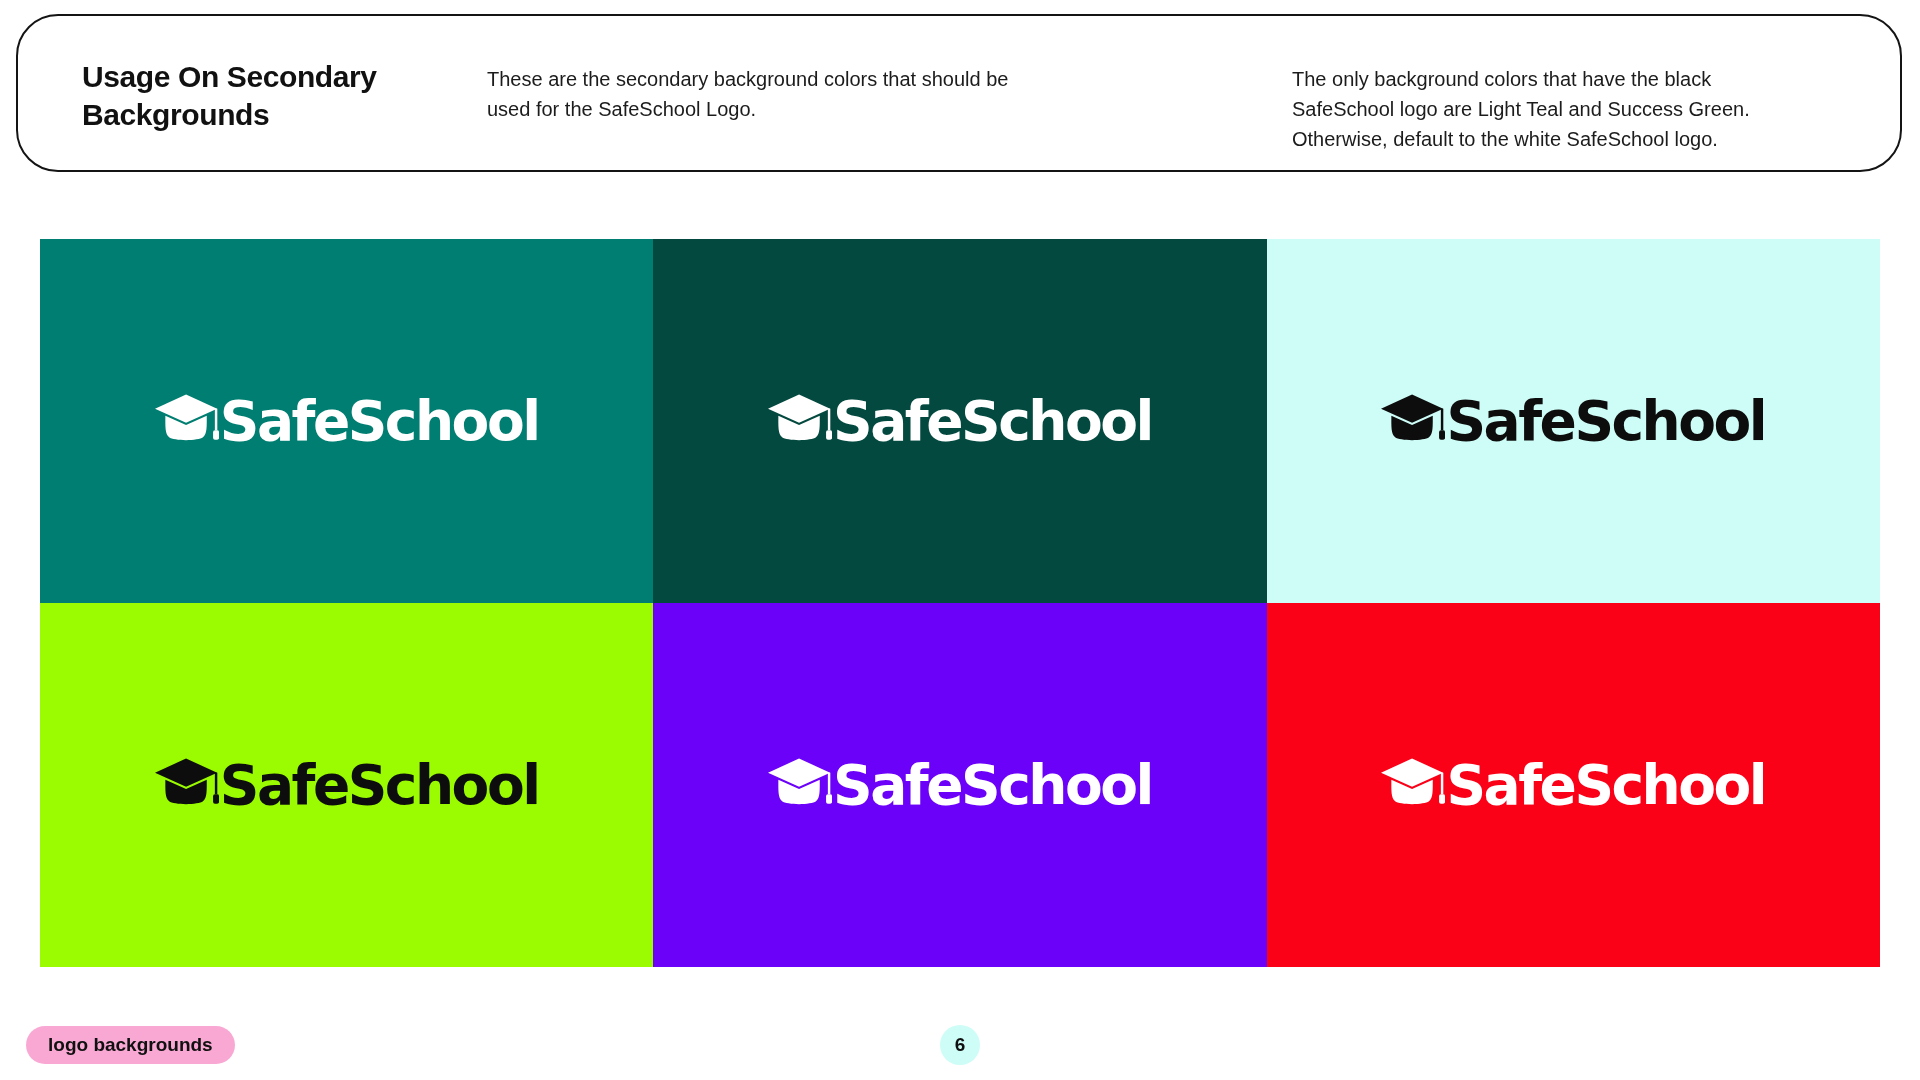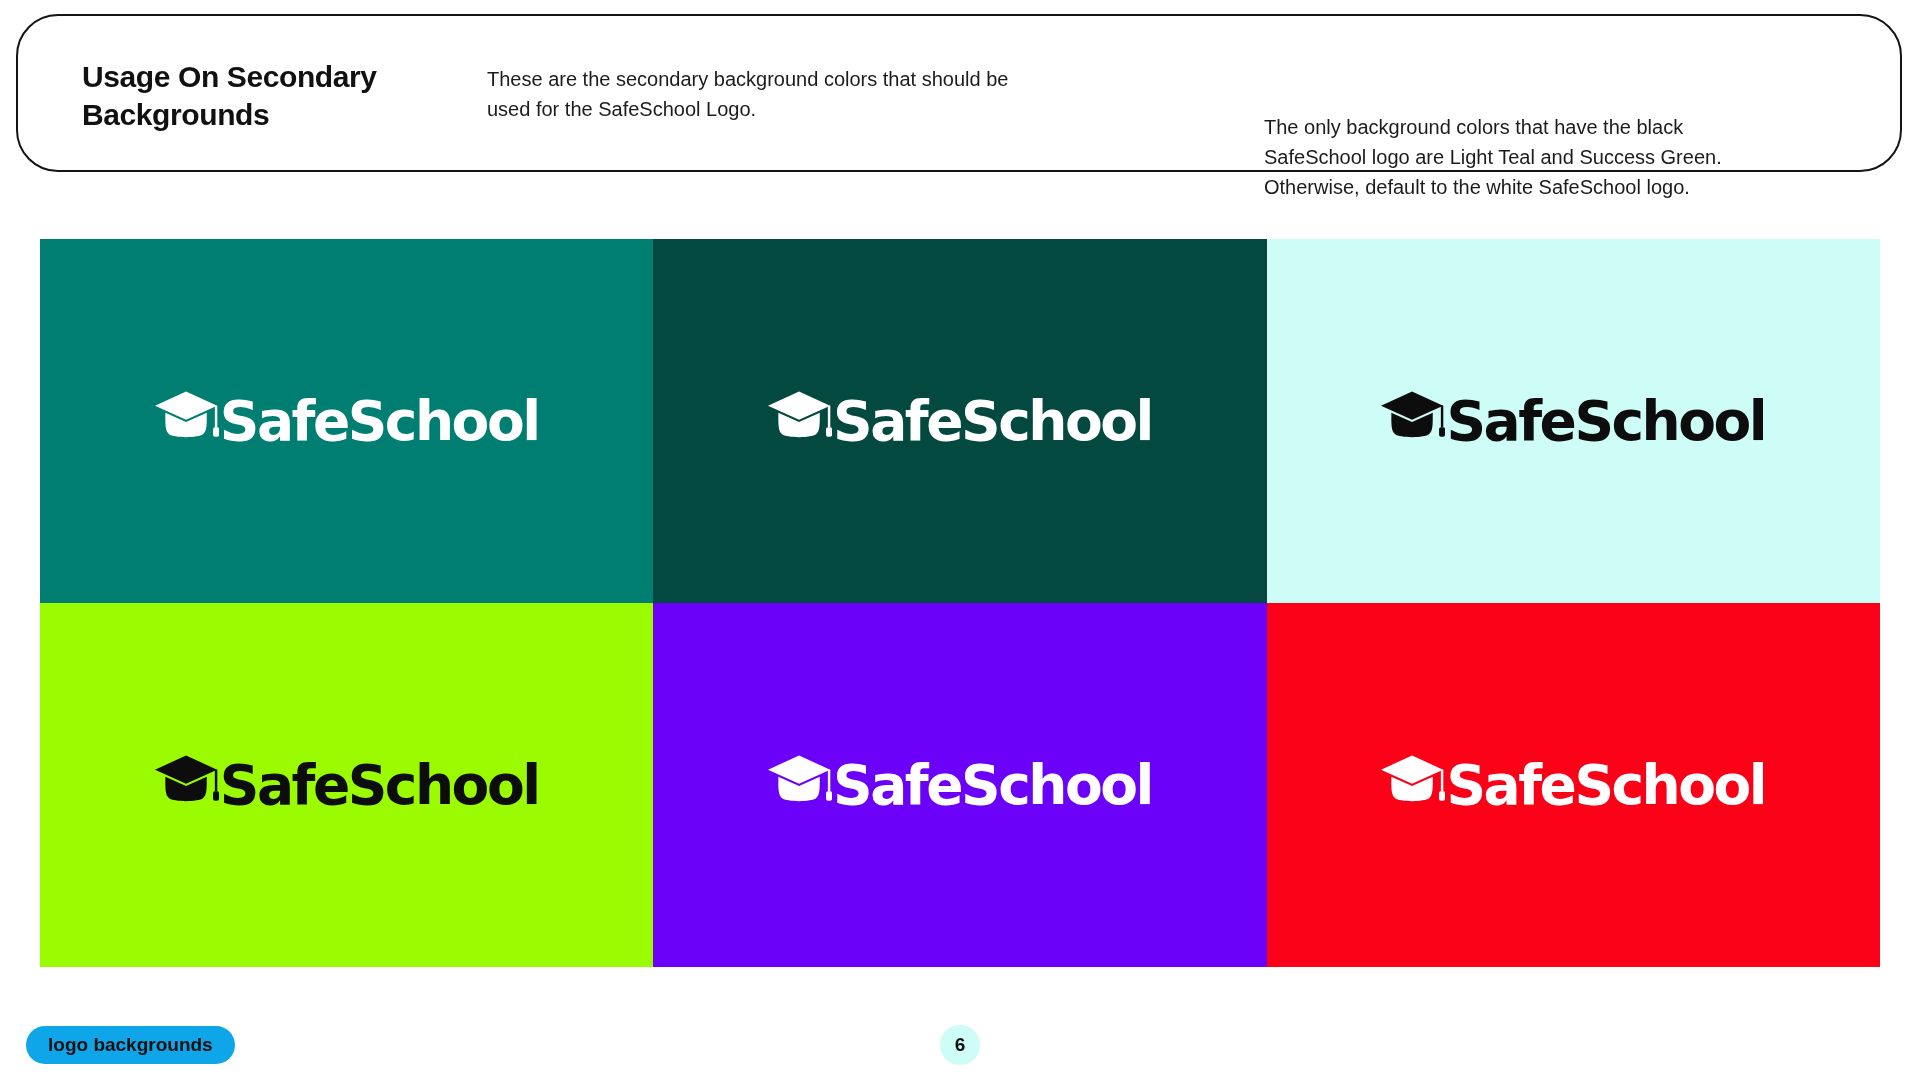--- a/index.html
+++ b/index.html
@@ -32,39 +32,39 @@
     color: #111111;
   }
   .header-desc {
     position: absolute;
     top: 48px;
     font-size: 20px;
     line-height: 30px;
     color: #1c1c1c;
   }
   .header-desc.first  { left: 469px; width: 560px; }
-  .header-desc.second { left: 1246px; width: 485px; margin-top: 48px; }
+  .header-desc.second { left: 1274px; width: 485px; }
 
   
   .tile-grid {
     position: absolute;
     left: 40px; top: 239px;
     width: 1840px; height: 728px;
     display: grid;
     grid-template-columns: repeat(3, 1fr);
     grid-template-rows: 1fr 1fr;
   }
   .tile {
     display: flex;
     align-items: center;
     justify-content: center;
   }
   .logo {
     display: flex;
-    align-items: flex-start;
+    align-items: center;
     gap: 1px;
   }
   .logo svg {
     width: 64px; height: 52px;
     flex: 0 0 auto;
     margin-top: -4px;
   }
   .logo .word {
     font-family: "DejaVu Sans", sans-serif;
     font-weight: bold;
@@ -176,14 +176,14 @@
         <polygon points="33,0 66,15 33,30 0,15" fill="currentColor"></polygon>
         <path d="M11,22.5 L33,32.5 L55,22.5 C55,34 55.5,41.5 51,45.5 C46,49.5 20,49.5 15,45.5 C10.5,41.5 11,34 11,22.5 Z" fill="currentColor"></path>
         <rect x="63.6" y="15" width="2.6" height="23" fill="currentColor"></rect>
         <rect x="61.7" y="38" width="6.4" height="10" rx="2" fill="currentColor"></rect>
       </svg>
       <span class="word">SafeSchool</span>
     </div>
   </div>
 </div>
 
-<div class="footer-tag" style="background: #0ea5e9;">logo backgrounds</div>
+<div class="footer-tag" style="background: #f9a8d4;">logo backgrounds</div>
 <div class="footer-page" style="background: rgb(206, 253, 247);">6</div>
 
 </body></html>

